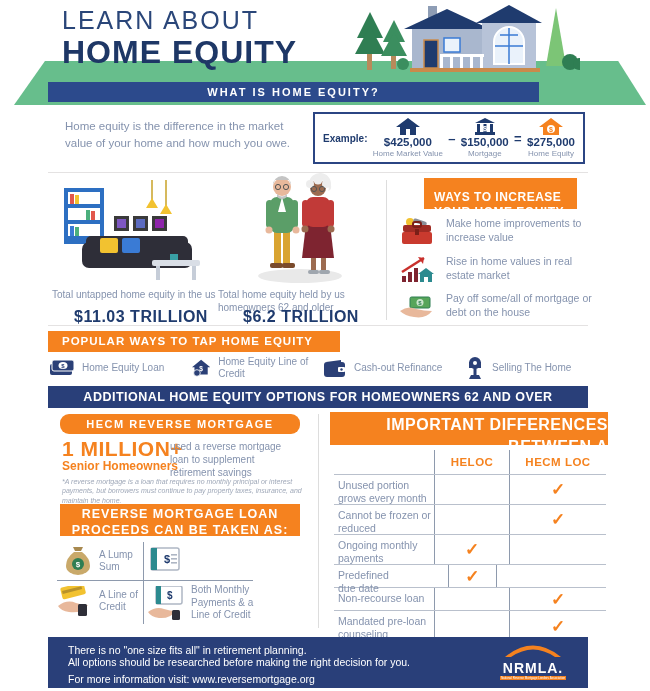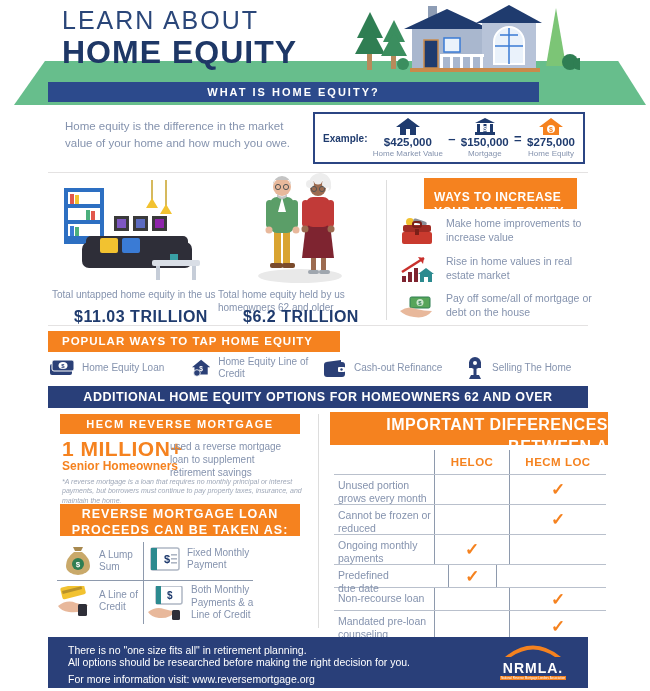--- a/index.html
+++ b/index.html
@@ -36,21 +36,21 @@
   .inc-text{font-size:10.5px;line-height:1.3;width:152px;}
   #pop-banner{left:48px;top:331px;width:292px;height:21px;font-size:11.5px;letter-spacing:1px;
               line-height:21px;padding-left:14px;box-sizing:border-box;}
   #pop-row{left:50px;top:352px;width:538px;height:32px;display:flex;justify-content:space-between;align-items:center;}
   .pop-item{display:flex;align-items:center;gap:8px;}
   .pop-label{font-size:10px;line-height:1.2;color:#8593AE;}
   #add-banner{left:48px;top:386px;width:540px;height:22px;background:#293F79;font-size:12.5px;
               letter-spacing:0.5px;line-height:22px;}
   
   #hecm-banner{left:60px;top:414px;width:240px;height:20px;font-size:11px;letter-spacing:1.5px;
-               line-height:20px;text-align:center;}
+               line-height:20px;text-align:center;border-radius:9px;}
   #million{left:62px;top:437px;font-size:21px;font-weight:800;color:#F5821F;letter-spacing:0.5px;}
   #senior{left:62px;top:459px;font-size:12px;font-weight:700;color:#F5821F;}
   #million-text{left:170px;top:440px;width:132px;font-size:10px;line-height:1.3;}
   #footnote{left:62px;top:477px;width:242px;font-size:7px;font-style:italic;color:#9FA8B8;line-height:1.35;}
   #proceeds-banner{left:60px;top:504px;width:240px;height:32px;font-size:12.5px;letter-spacing:1px;
                    line-height:1.3;text-align:center;padding-top:2px;box-sizing:border-box;}
   .pr-cell{display:flex;align-items:center;gap:7px;}
   .pr-label{font-size:10px;line-height:1.25;color:#8593AE;}
   .grid-line{background:#8E9AAD;}
   
@@ -329,21 +329,20 @@
   </div>
   <div class="abs pr-cell" style="left:150px;top:546px;">
     <svg width="30" height="26" viewBox="0 0 30 26">
       <rect x="1" y="2" width="28" height="22" rx="2" fill="#fff" stroke="#AEB6C4" stroke-width="1.5"></rect>
       <rect x="1" y="2" width="6" height="22" fill="#2C8A8F"></rect>
       <text x="14" y="17" font-size="11" font-weight="bold" fill="#1F3B6E">$</text>
       <rect x="21" y="8" width="6" height="1.6" fill="#AEB6C4"></rect>
         <rect x="21" y="12" width="6" height="1.6" fill="#AEB6C4"></rect>
       <rect x="21" y="16" width="6" height="1.6" fill="#AEB6C4"></rect>
       </svg>
-    <div class="pr-label" style="width:80px;">Fixed Monthly Payment</div>
   </div>
   <div class="abs pr-cell" style="left:56px;top:586px;">
     <svg width="36" height="30" viewBox="0 0 36 30">
       <rect x="4" y="2" width="24" height="12" rx="2" fill="#F2C230" transform="rotate(-14 4 2)"></rect>
       <rect x="6" y="5" width="20" height="3" fill="#B8922A" transform="rotate(-14 6 5)"></rect>
       <path d="M2 20 q9 -7 18 -3 q6 2 12 2 q-7 9 -19 7 q-8 -1 -11 -6 Z" fill="#E8B89B"></path>
       <rect x="22" y="18" width="9" height="12" rx="1.5" fill="#2E2E38"></rect>
       </svg>
     <div class="pr-label" style="width:50px;">A Line of Credit</div>
   </div>

